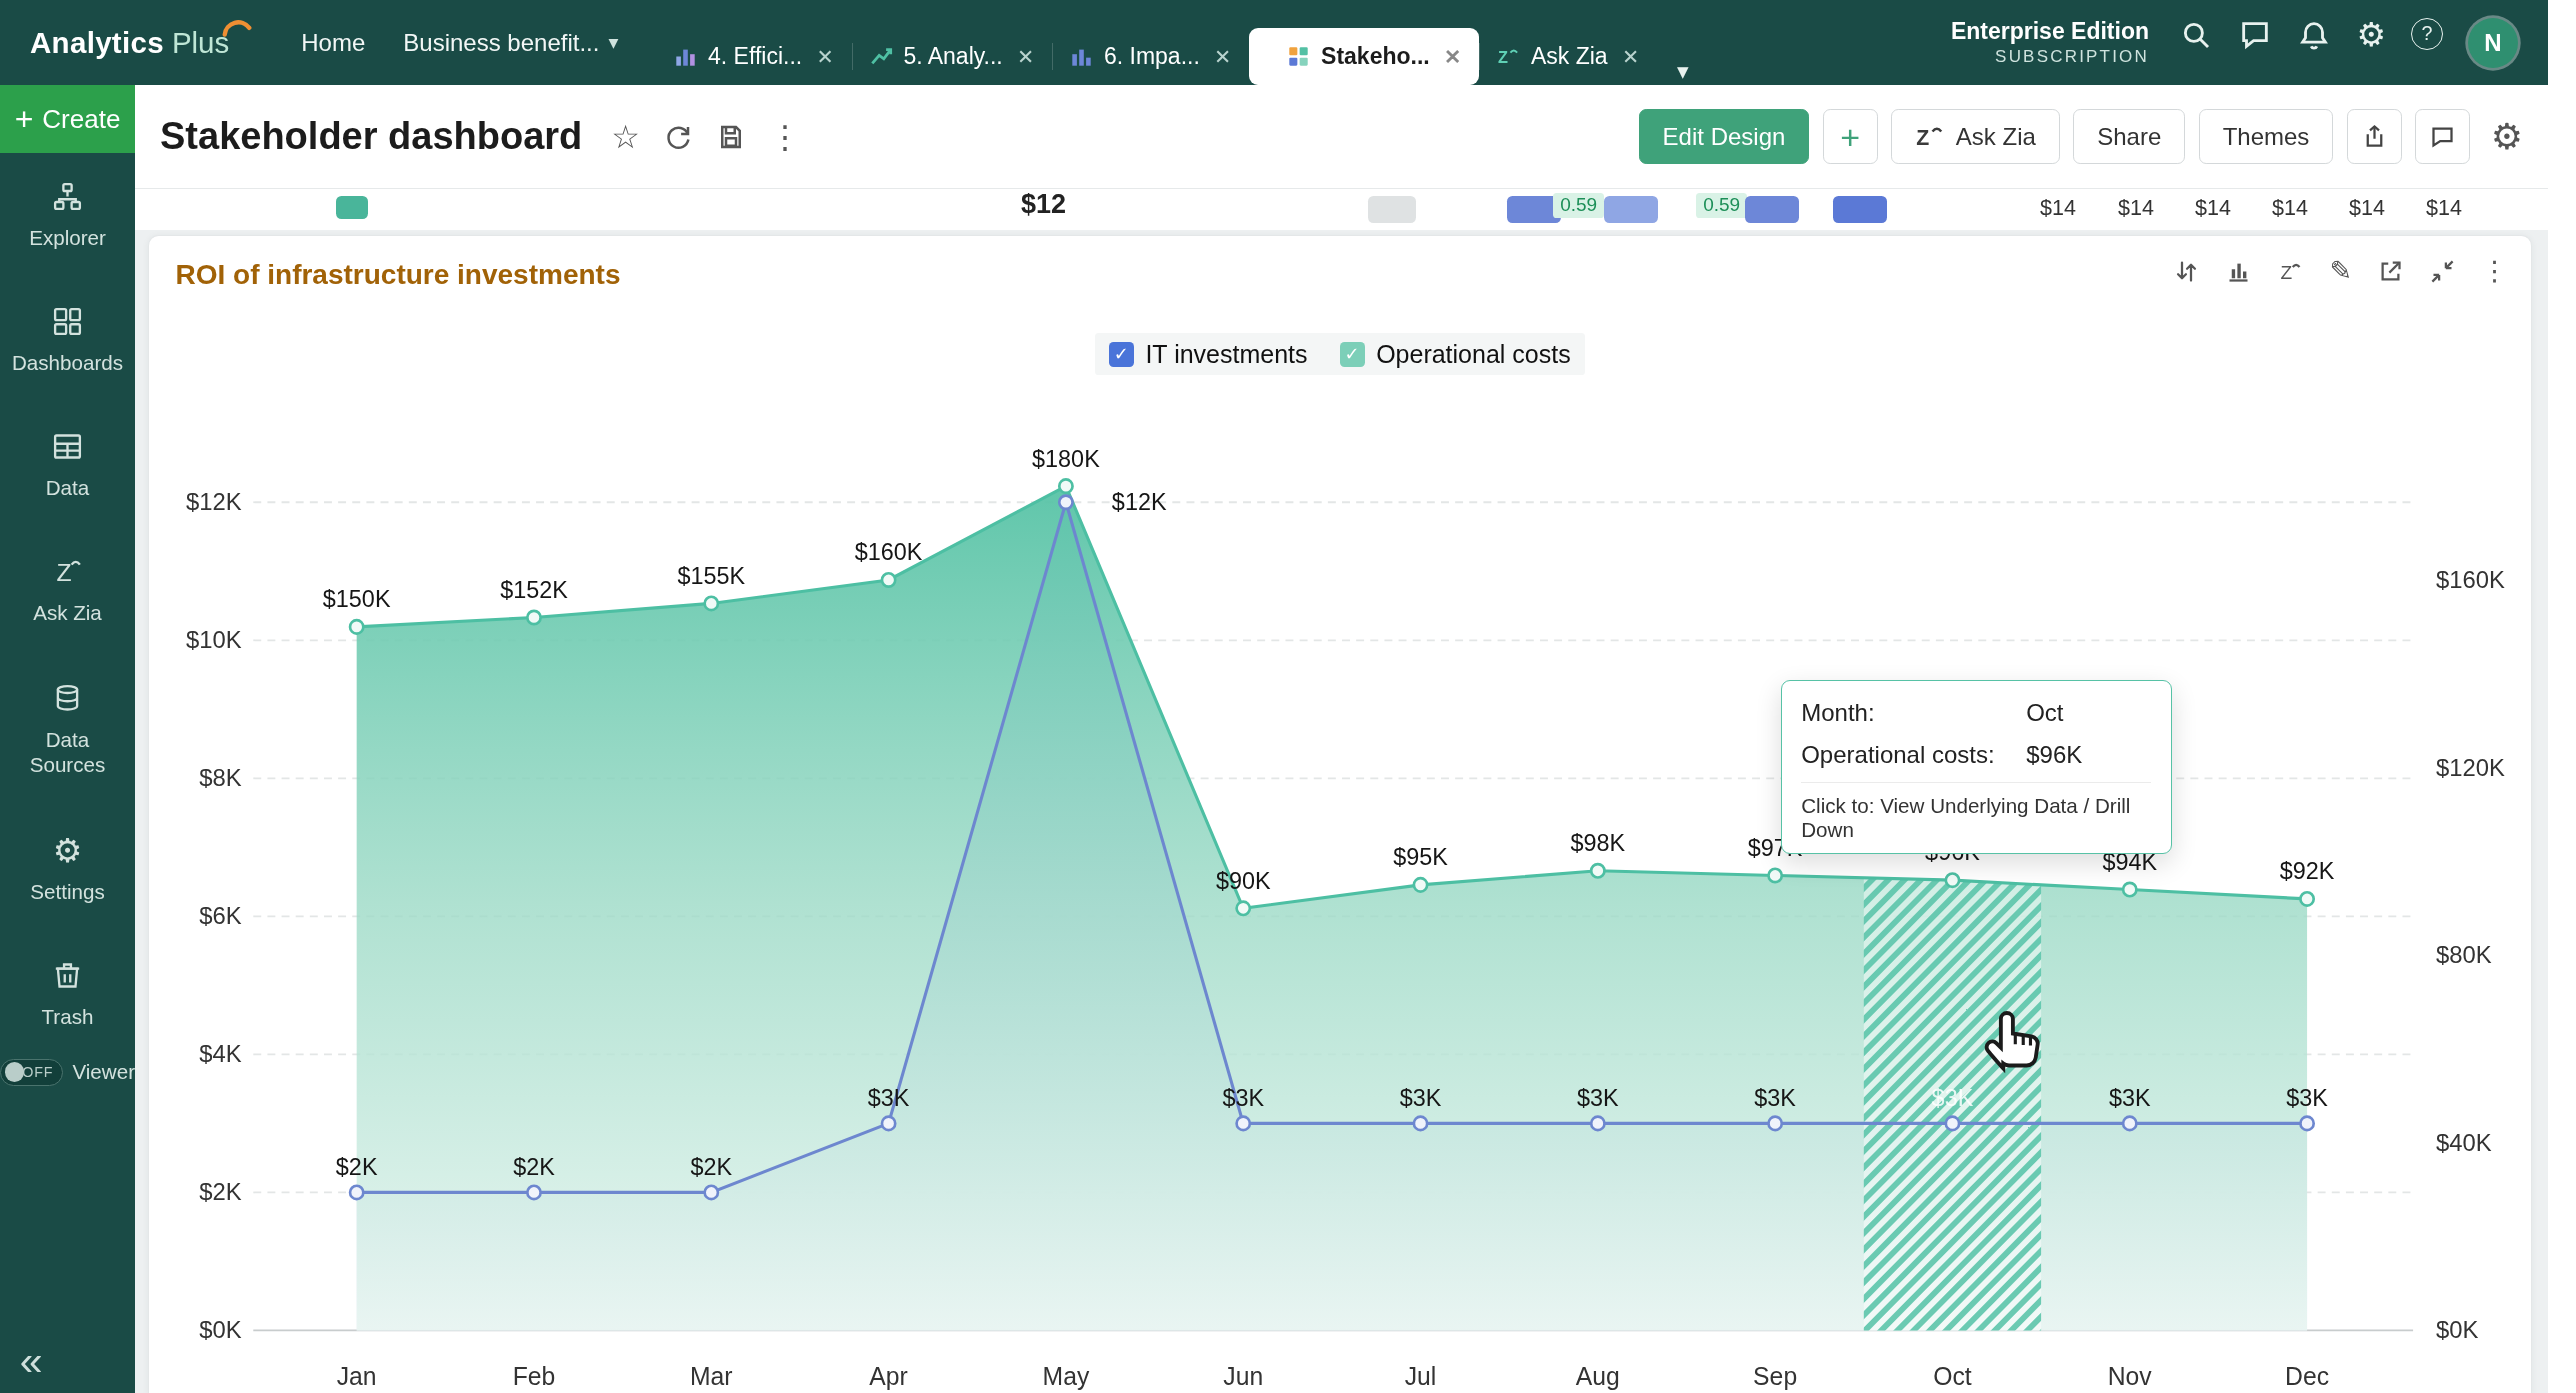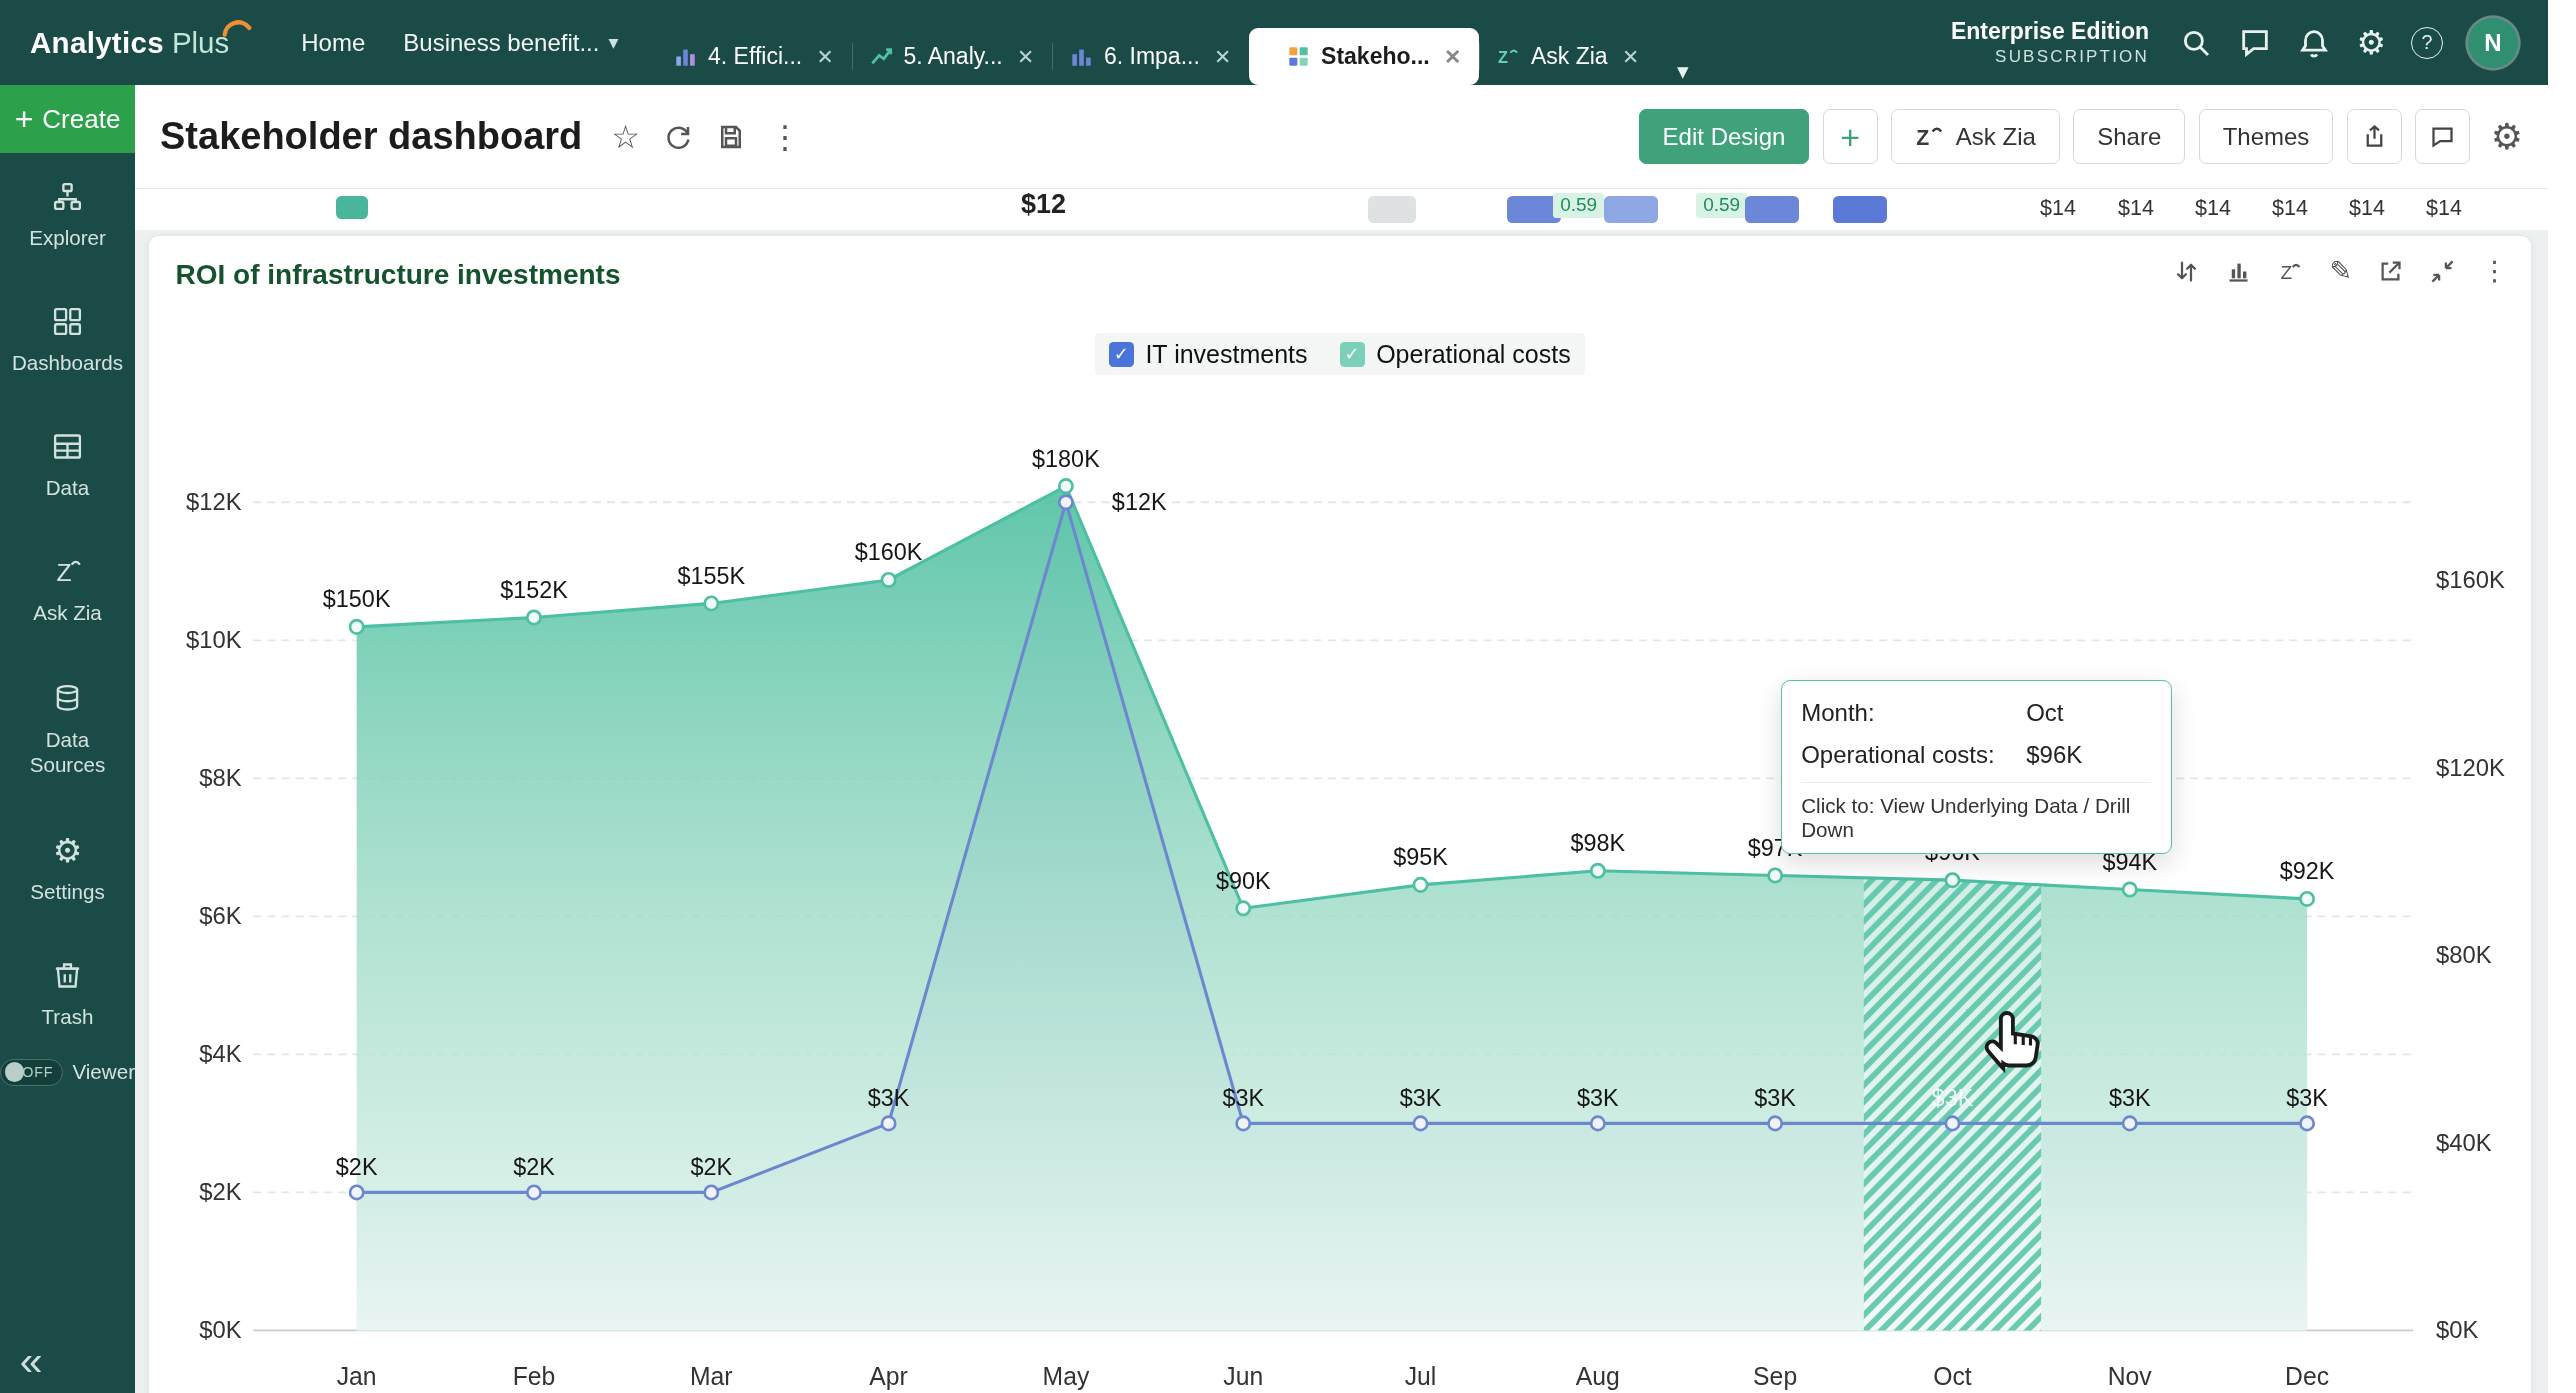--- a/index.html
+++ b/index.html
@@ -15,21 +15,21 @@
   .navlink{color:#f2f7f6;font-size:24px;margin-right:38px;display:inline-flex;align-items:center;gap:9px;cursor:pointer;}
   .chev-glyph{font-size:19.7px;color:#cfe3de;}
   .tabs{display:flex;align-items:flex-end;height:100%;}
   .tab{display:flex;align-items:center;gap:10.7px;padding:0 18px;height:57px;border-radius:9px;color:#fff;font-size:23px;position:relative;cursor:pointer;}
   .tab:not(.active):not(:first-child)::before{content:'';position:absolute;left:0;top:15px;width:0.9px;height:27px;background:rgba(255,255,255,.18);}
   .tab.active{background:#ffffff;color:#1c1c1c;font-weight:600;padding-left:38px;}
   .tab-ic{width:23px;height:23px;flex:0 0 auto;}
   .tab-close{font-size:20.6px;color:#b9d3ce;margin-left:3.6px;cursor:pointer;}
   .tab.active .tab-close{color:#888;}
   .tabs-chev{font-size:23px;color:#e8f2ef;margin:0 16px 0 19.7px;cursor:pointer;}
-  .nav-right{margin-left:auto;display:flex;align-items:center;gap:25px;}
+  .nav-right{margin-left:auto;display:flex;align-items:flex-start;gap:25px;}
   .edition{text-align:right;margin-right:5.4px;}
   .ed1{color:#ffffff;font-size:23px;font-weight:600;}
   .ed2{color:#cfe3de;font-size:17px;letter-spacing:2.2px;margin-top:2.7px;}
   .nav-ic{width:34px;height:34px;cursor:pointer;}
   .nav-gear{font-size:33px;color:#e8f2ef;cursor:pointer;line-height:1;}
   .help-ic{width:32px;height:32px;border:1.8px solid #e8f2ef;border-radius:50%;color:#e8f2ef;display:flex;align-items:center;justify-content:center;font-size:19.7px;box-sizing:border-box;cursor:pointer;}
   .avatar{width:50px;height:50px;border-radius:50%;background:#2f8f70;color:#fff;font-size:24px;font-weight:600;display:flex;align-items:center;justify-content:center;box-shadow:0 0 0 2.7px rgba(255,255,255,.35);cursor:pointer;}
 
   
   .sidebar{position:absolute;top:85px;left:0;bottom:0;width:135px;background:#1a4b46;display:flex;flex-direction:column;color:#d3e2de;z-index:10;}
@@ -72,21 +72,21 @@
   .s-chip.c4{left:1698px;background:#5b79d6;}
   .s-badge{top:3.6px;font-size:19px;color:#1d8f58;background:#d9f2e6;padding:1.8px 7.2px;border-radius:3.6px;}
   .s-badge.b0{left:1418px;}
   .s-badge.b1{left:1561px;}
   .s-val{top:7.2px;font-size:21.5px;color:#333;}
   .s-val.v0{left:1905px;}.s-val.v1{left:1983px;}.s-val.v2{left:2060px;}
   .s-val.v3{left:2137px;}.s-val.v4{left:2214px;}.s-val.v5{left:2291px;}
 
   
   .card{position:relative;margin:5.4px 16px 0 12.5px;height:1158px;background:#fff;border:0.9px solid #e4e7e8;border-bottom:none;border-radius:10.7px 10.7px 0 0;box-shadow:0 1.8px 7.2px rgba(30,50,50,.06);box-sizing:border-box;}
-  .card-title{position:absolute;left:27px;top:23px;font-size:28px;font-weight:700;color:#14532d;margin:0;z-index:2;}
+  .card-title{position:absolute;left:27px;top:23px;font-size:28px;font-weight:700;color:#a16207;margin:0;z-index:2;}
   .card-toolbar{position:absolute;right:23px;top:21.5px;display:flex;gap:25px;align-items:center;z-index:2;color:#555;}
   .card-toolbar svg{width:27px;height:27px;}
   .tool{display:inline-flex;align-items:center;cursor:pointer;}
   .tool-glyph{font-size:27px;color:#555;line-height:1;}
   .legend{position:absolute;left:0;right:0;top:97px;display:flex;justify-content:center;z-index:2;}
   .legend-inner{background:#f4f6f6;padding:6.3px 14.3px;display:flex;gap:32px;border-radius:3.6px;}
   .legend-item{display:flex;align-items:center;gap:11.6px;font-size:25px;color:#111;cursor:pointer;}
   .cb{width:25px;height:25px;border-radius:4.5px;display:flex;align-items:center;justify-content:center;color:#fff;font-size:18px;}
   .cb.blue{background:#4a74d9;}
   .cb.teal{background:#7ccfb8;}

